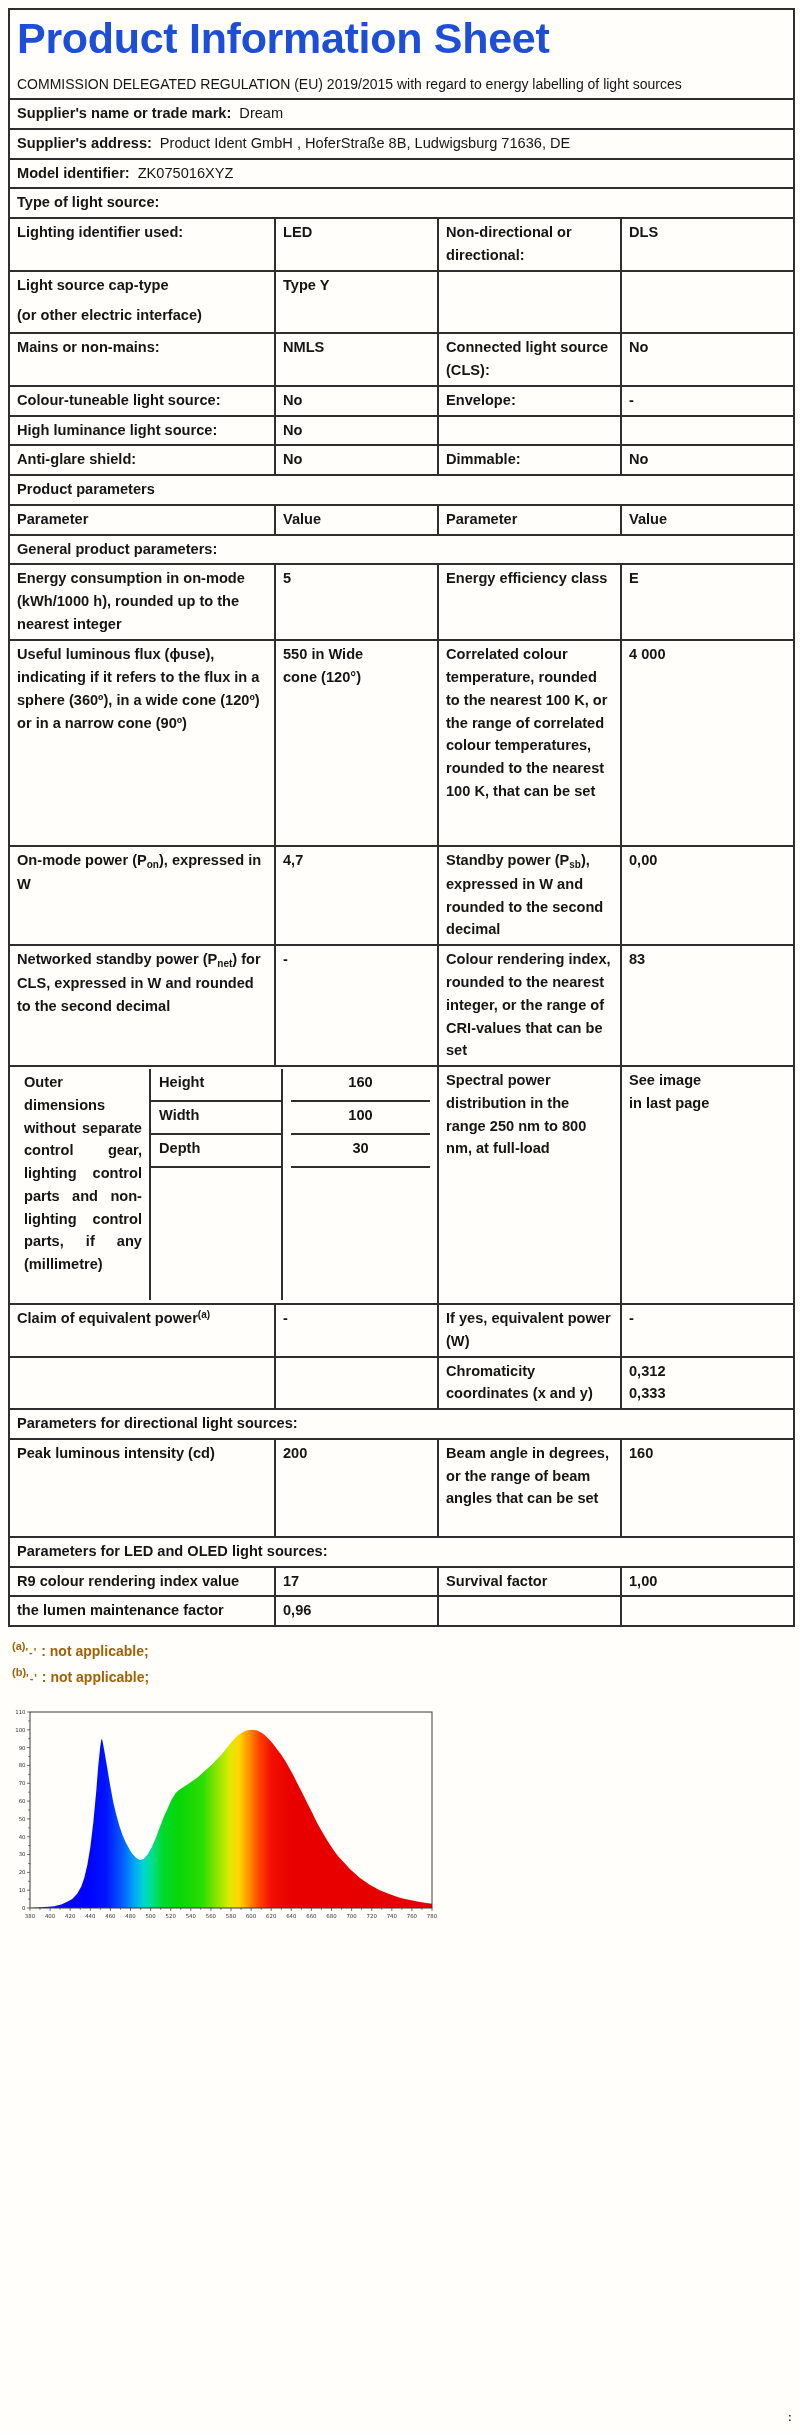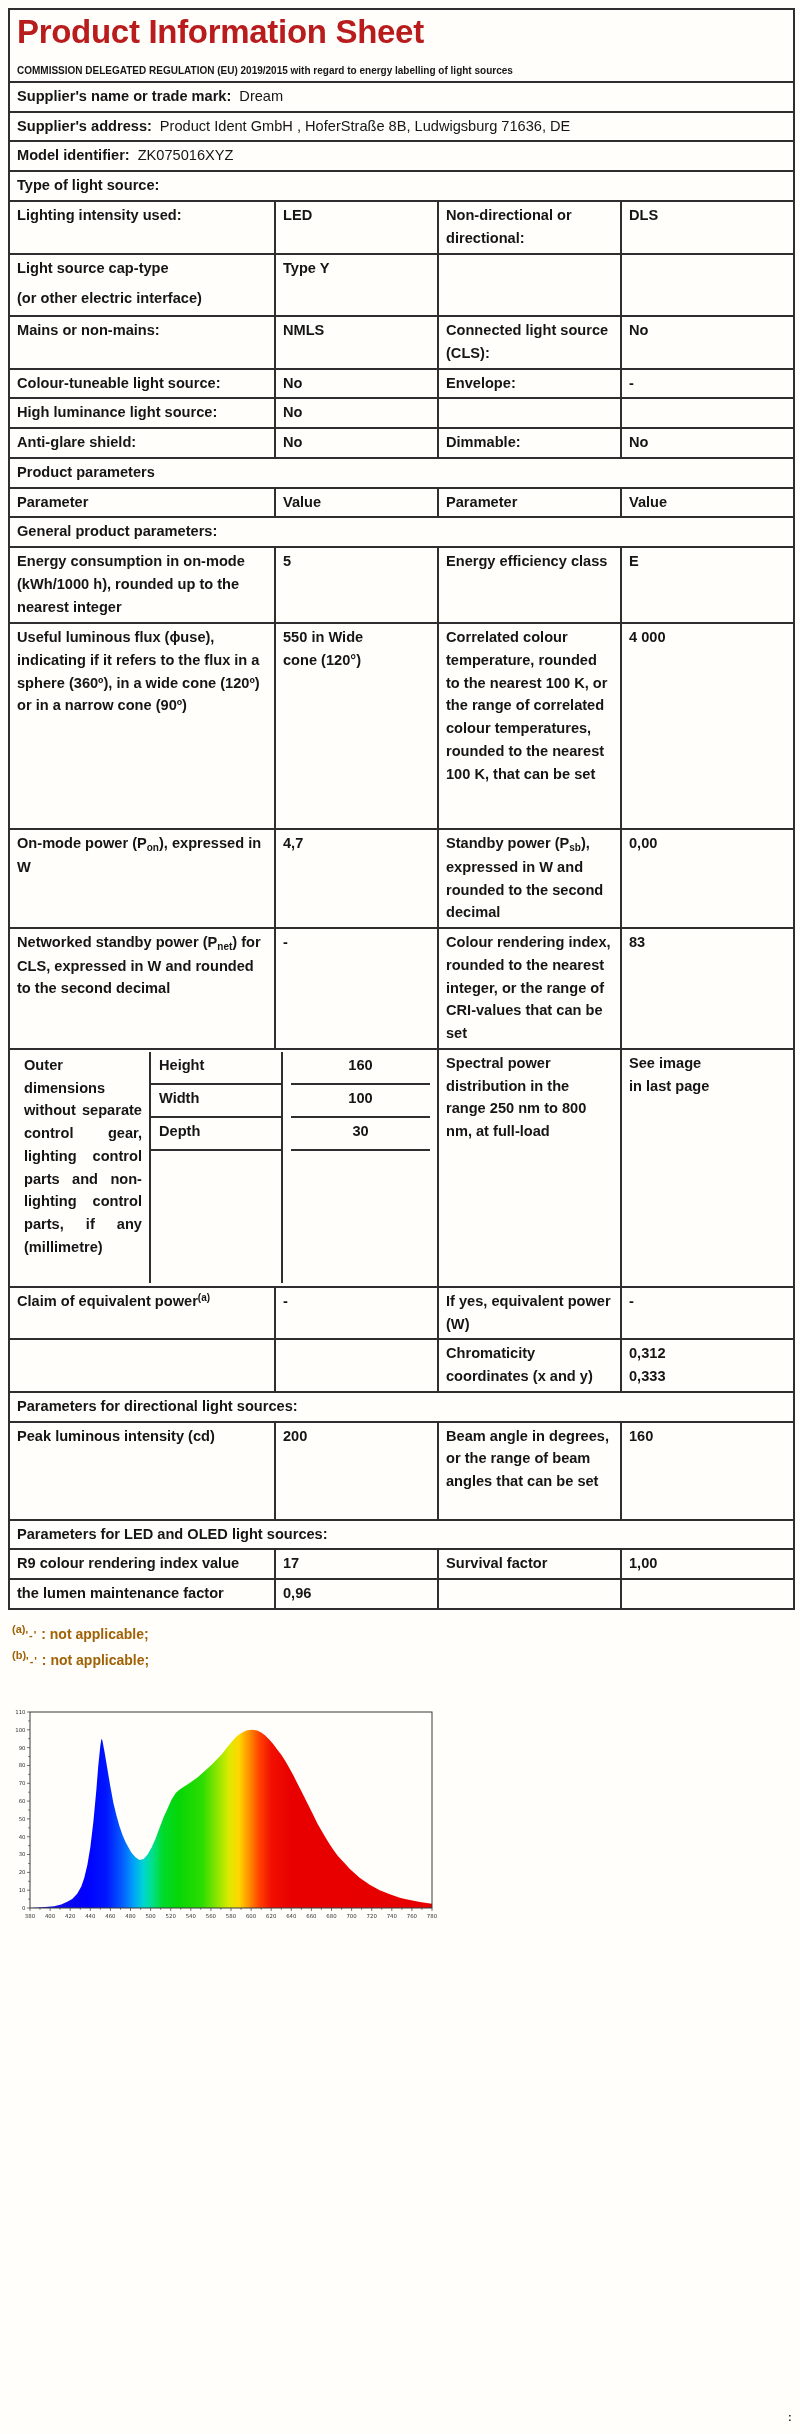--- a/index.html
+++ b/index.html
@@ -23,22 +23,22 @@
     font-size: 14.6px;
     line-height: 1.56;
     font-weight: bold;
     text-align: left;
     word-wrap: break-word;
   }
   .c-just { text-align: justify; }
   .c-val  { text-align: center; }
 
   .title-cell { padding: 4px 10px 8px 10px; }
-  .title { color:#b91c1c; font-size:33px; line-height:1.12; margin:2px 0 12px 0; letter-spacing:-0.3px; font-weight:bold; }
-  .reg   { font-size:10px; line-height:1.5; margin:0; font-weight:bold; }
+  .title { color:#1d4ed8; font-size:43px; line-height:1.12; margin:2px 0 12px 0; letter-spacing:-0.3px; font-weight:bold; }
+  .reg   { font-size:14px; line-height:1.5; margin:0; font-weight:normal; }
 
   .kv { font-size:15px; padding:6px 7px; }
   .kv .lab { font-weight: bold; }
   .kv .val { font-weight: normal; margin-left: 8px; }
 
   .sec   { font-weight:bold; font-size:15px; }
   .sec-c { text-align:center; }
 
   .line2 { margin-top: 7px; }
 
@@ -112,21 +112,21 @@
       <tr>
         <td colspan="4" class="kv">
           <span class="lab">Model identifier:</span><span class="val">ZK075016XYZ</span>
         </td>
       </tr>
 
       <tr>
         <td colspan="4" class="sec">Type of light source:</td>
       </tr>
       <tr class="r-type1">
-        <td>Lighting intensity used:</td>
+        <td>Lighting identifier used:</td>
         <td class="c-val">LED</td>
         <td class="c-just">Non-directional or directional:</td>
         <td class="c-val">DLS</td>
       </tr>
       <tr class="r-type2">
         <td>
           <div>Light source cap-type</div>
           <div class="line2">(or other electric interface)</div>
         </td>
         <td class="c-val">Type Y</td>

